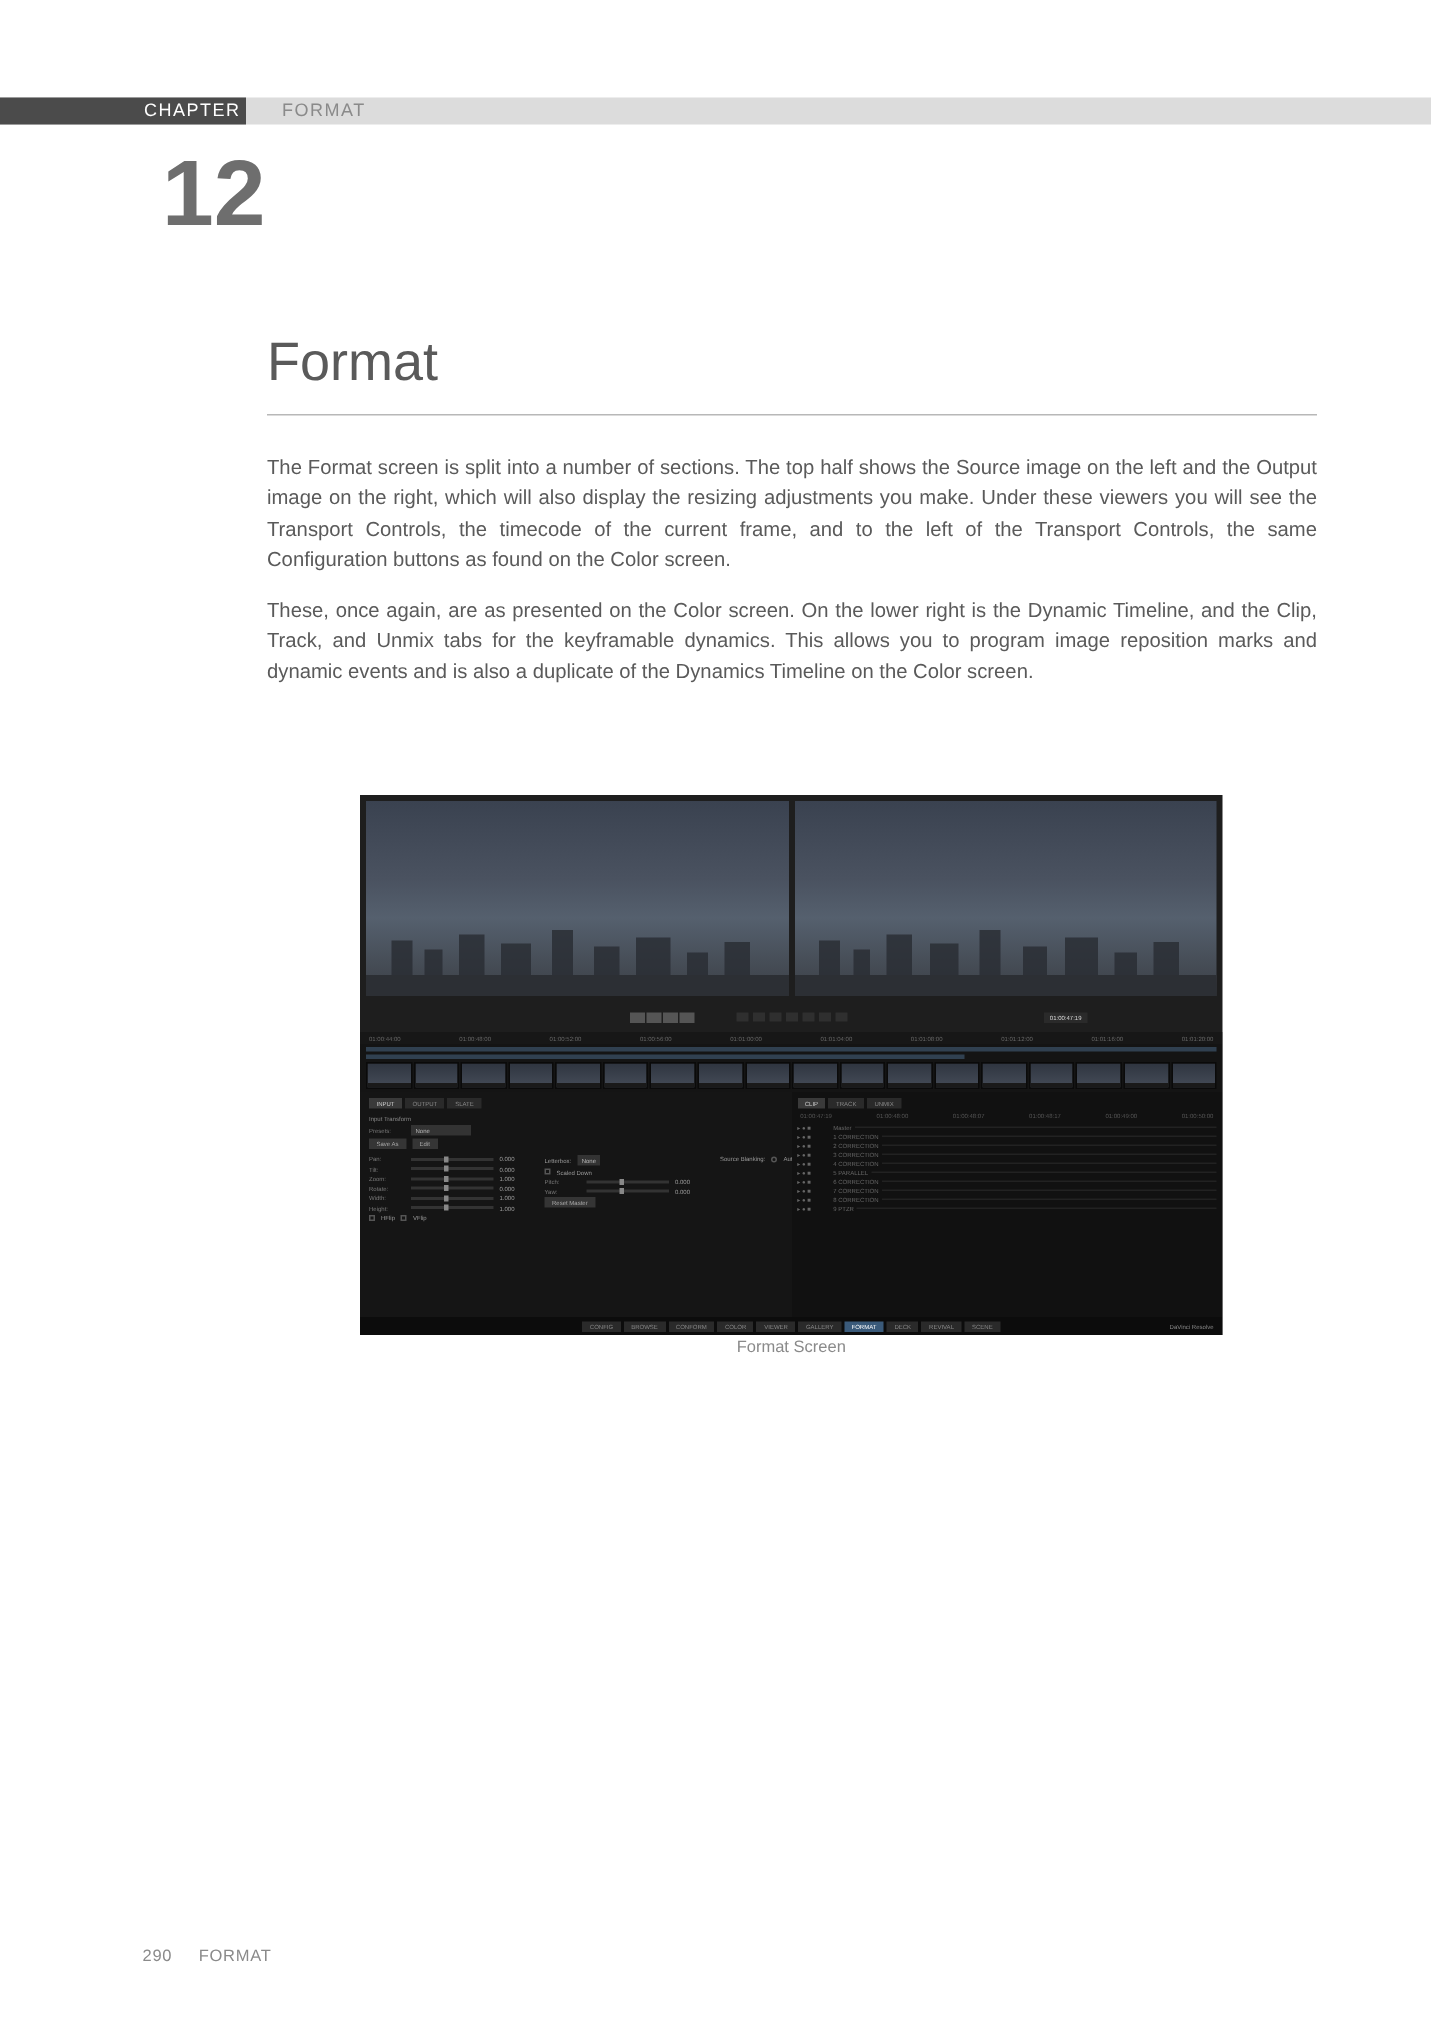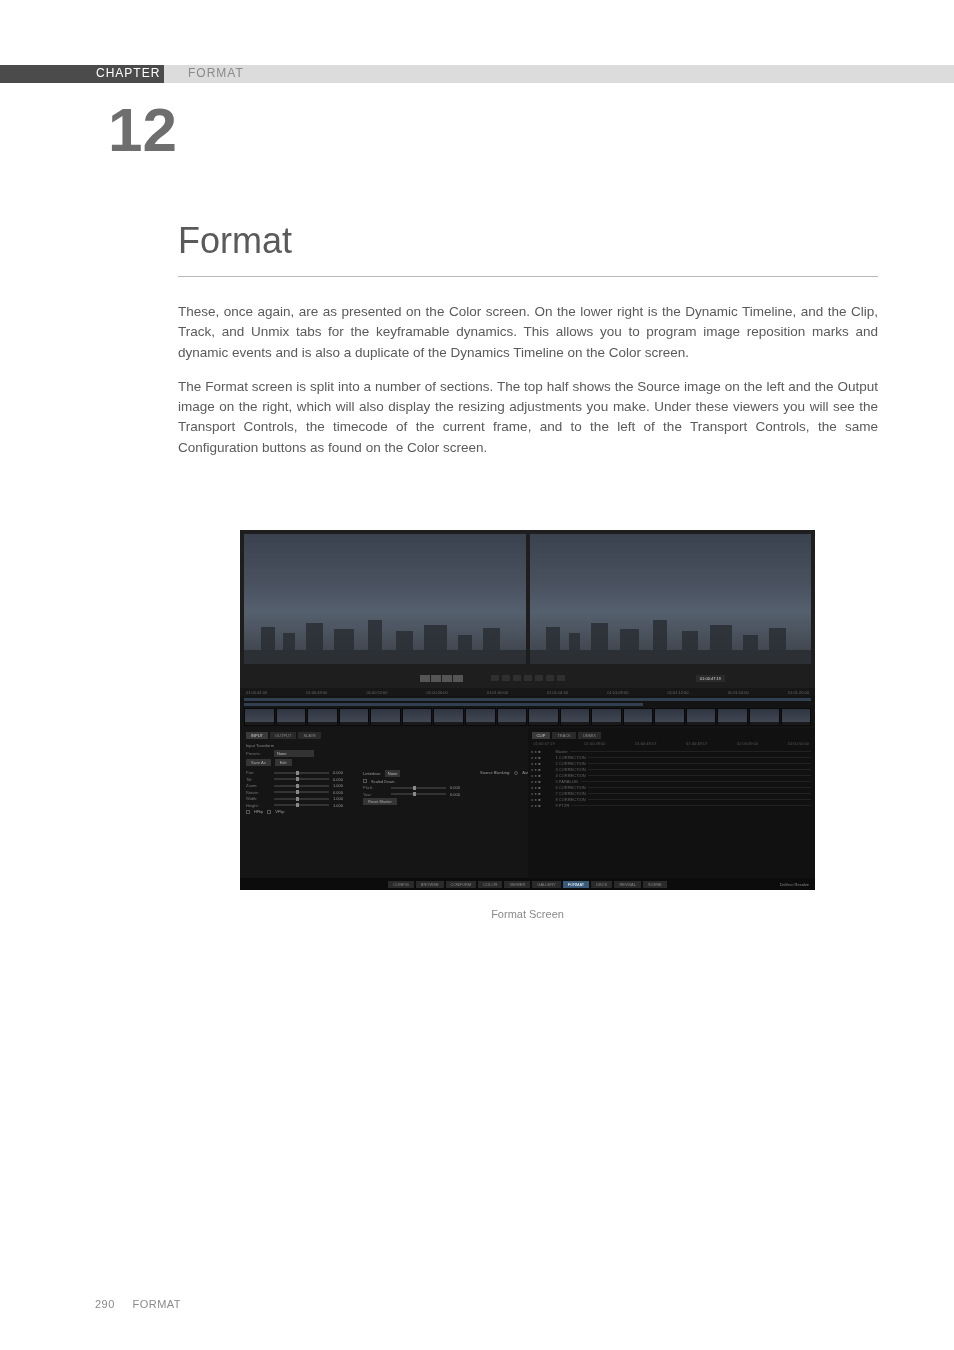--- a/index.html
+++ b/index.html
@@ -13,21 +13,21 @@
   .chapter-number { position: absolute; top: 99px; left: 108px; font-size: 62px; font-weight: 700; color: #6e6e6e; line-height: 1; }
   
   .title { position: absolute; top: 220px; left: 178px; font-size: 36px; font-weight: 300; color: #5a5a5a; }
   .title-rule { position: absolute; top: 276px; left: 178px; width: 700px; height: 1px; background: #b8b8b8; }
   
   .body { position: absolute; top: 302px; left: 178px; width: 700px; font-size: 13.5px; line-height: 1.5; color: #5a5a5a; text-align: justify; }
   .body p { margin-bottom: 14px; font-weight: 300; }
 
   
   .figure { position: absolute; top: 530px; left: 240px; width: 575px; }
-  .caption { text-align: center; font-size: 11px; color: #8a8a8a; margin-top: 18px; }
+  .caption { text-align: center; font-size: 11px; color: #8a8a8a; margin-top: 2px; }
 
   
   .app { width: 575px; height: 360px; background: #1e1e1e; position: relative; font-size: 4px; color: #9a9a9a; overflow: hidden; }
   .viewers { display: flex; gap: 4px; padding: 4px; }
   .viewer { flex: 1; height: 130px; position: relative; background: linear-gradient(#3a4250 0%, #4a5260 40%, #55606e 60%, #3b3f45 100%); overflow: hidden; }
   .skyline { position: absolute; bottom: 14px; left: 0; right: 0; height: 38px; }
   .bld { position: absolute; bottom: 0; background: rgba(40,44,50,0.8); }
   .ground { position: absolute; bottom: 0; left: 0; right: 0; height: 14px; background: #2c2f34; }
   .transport { height: 20px; position: relative; display: flex; align-items: center; justify-content: center; gap: 3px; }
   .tc-btn { width: 8px; height: 6px; background: #2f2f2f; }
@@ -80,22 +80,22 @@
 <div class="header-band"></div>
 <div class="header-dark"></div>
 <div class="chapter-label">CHAPTER</div>
 <div class="format-label">FORMAT</div>
 <div class="chapter-number">12</div>
 
 <h1 class="title">Format</h1>
 <div class="title-rule"></div>
 
 <div class="body">
+  <p>The Format screen is split into a number of sections. The top half shows the Source image on the left and the Output image on the right, which will also display the resizing adjustments you make. Under these viewers you will see the Transport Controls, the timecode of the current frame, and to the left of the Transport Controls, the same Configuration buttons as found on the Color screen.</p>
   <p>These, once again, are as presented on the Color screen. On the lower right is the Dynamic Timeline, and the Clip, Track, and Unmix tabs for the keyframable dynamics. This allows you to program image reposition marks and dynamic events and is also a duplicate of the Dynamics Timeline on the Color screen.</p>
-  <p>The Format screen is split into a number of sections. The top half shows the Source image on the left and the Output image on the right, which will also display the resizing adjustments you make. Under these viewers you will see the Transport Controls, the timecode of the current frame, and to the left of the Transport Controls, the same Configuration buttons as found on the Color screen.</p>
 </div>
 
 <div class="figure">
   <div class="app">
 
     <div class="viewers">
       <div class="viewer">
         <div class="skyline">
           <div class="bld" style="left:6%;width:5%;height:60%"></div>
           <div class="bld" style="left:14%;width:4%;height:45%"></div>

